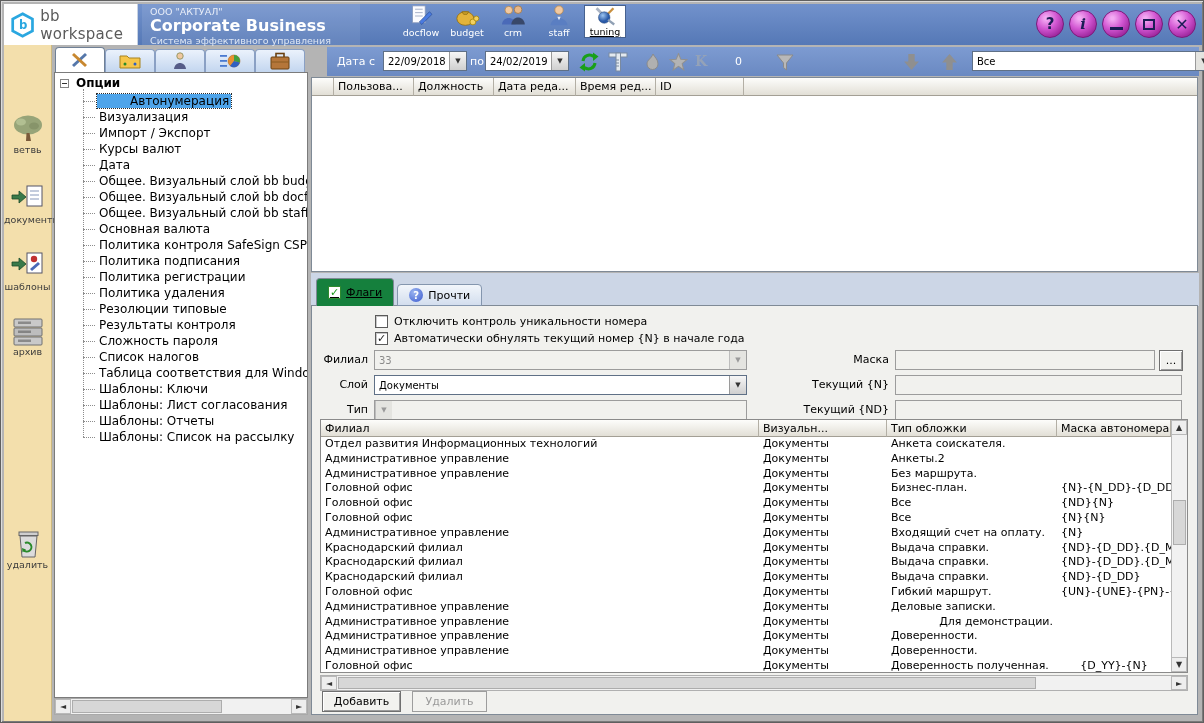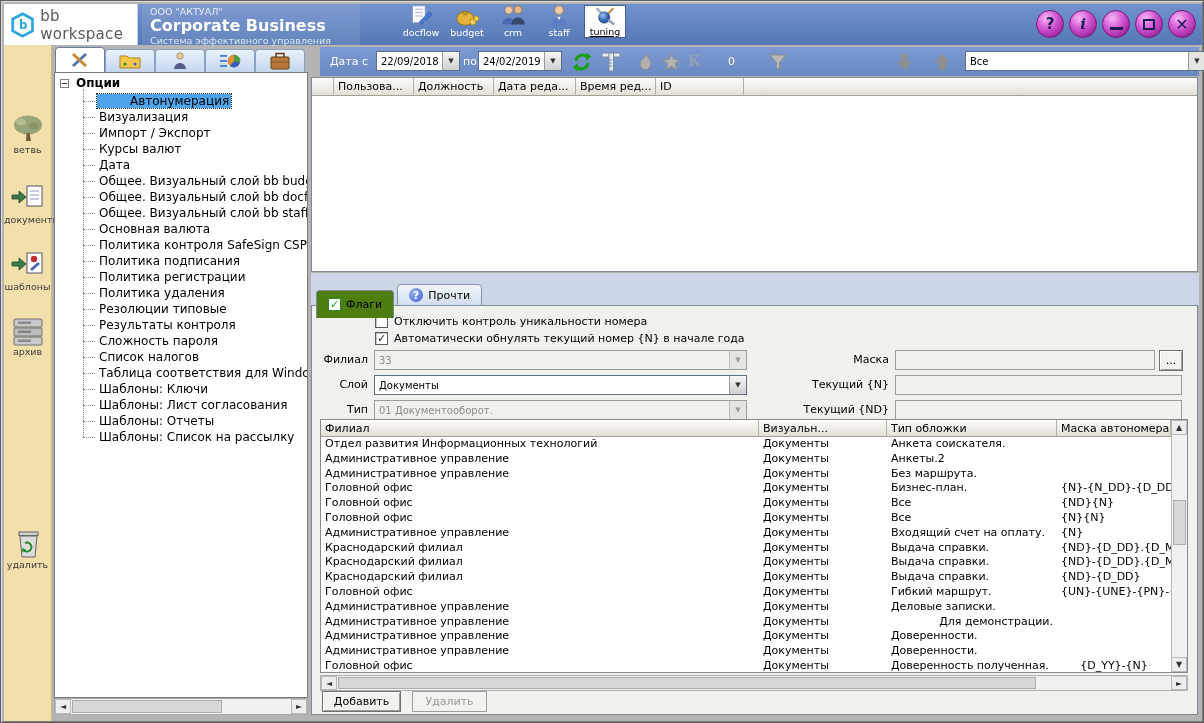--- a/index.html
+++ b/index.html
@@ -52,42 +52,42 @@
   .lp-hscroll { position:absolute; left:0; right:0; bottom:0; height:17px; background:#f1f1f1; border:1px solid #a9a9a9; }
 
   
   .sb-btn { position:absolute; width:16px; height:15px; background:#eee; border:1px solid #b9b9b9; color:#333; display:flex; align-items:center; justify-content:center; font-size:9px; cursor:pointer; }
   .sb-thumb { position:absolute; background:#d7d7d7; border:1px solid #adadad; cursor:pointer; }
   .arr-l::after{content:"◄"; font-size:8px;} .arr-r::after{content:"►"; font-size:8px;}
   .arr-u::after{content:"▲"; font-size:8px;} .arr-d::after{content:"▼"; font-size:8px;}
 
   
   .right { position:absolute; left:310px; top:46px; width:888px; height:668px; }
-  .toolbar { position:absolute; top:0; left:9px; right:0; height:29px; background:linear-gradient(#7d9bd1,#6a89c2); }
+  .toolbar { position:absolute; top:0; left:16px; right:0; height:29px; background:linear-gradient(#7d9bd1,#6a89c2); }
   .tlabel { position:absolute; top:8px; color:#fff; font-size:11px; }
   .combo { position:absolute; height:20px; background:#fff; border:1px solid #5f7086; display:flex; align-items:center; cursor:pointer; }
   .combo .val { flex:1; padding:0 4px; font-size:10px; color:#000; white-space:nowrap; overflow:hidden; }
   .combo .dd { width:17px; align-self:stretch; background:linear-gradient(#f6f6f6,#cfcfcf); border-left:1px solid #9a9a9a; display:flex; align-items:center; justify-content:center; }
   .combo .dd::after { content:"▼"; font-size:7px; color:#333; }
   .combo.dis { background:#f1f1ee; border-color:#9c9c9c; }
   .combo.dis .val { color:#8a8a8a; }
   .combo.dis .dd { background:#e4e4e0; border-left-color:#bdbdbd; }
   .combo.dis .dd::after { color:#9a9a9a; }
   .tbtn { position:absolute; top:5px; width:24px; height:20px; display:flex; align-items:center; justify-content:center; cursor:pointer; }
   .tcount { position:absolute; top:8px; color:#fff; font-size:11px; }
 
   .top-table { position:absolute; top:30px; left:0; width:887px; height:195px; background:#fff; border:1px solid #7f8a96; }
   .tt-header { display:flex; height:18px; }
   .hcell { height:18px; line-height:16px; padding:1px 4px; font-size:11px; background:linear-gradient(#fdfdfb,#e2dfd6); border-right:1px solid #b3afa5; border-bottom:1px solid #a39f95; white-space:nowrap; overflow:hidden; }
   .hcell.filler { flex:1; border-right:none; }
 
   .band { position:absolute; top:226px; left:0; right:0; height:33px; background:#ccd6e6; }
   .tabs-row { position:absolute; top:231px; left:5px; height:28px; display:flex; gap:3px; z-index:2; }
   .tab { height:22px; margin-top:6px; padding:0 11px; display:flex; align-items:center; gap:5px; font-size:11px; background:linear-gradient(#f2f6fb,#d3deee); border:1px solid #8496ae; border-radius:4px 4px 0 0; cursor:pointer; }
-  .tab.sel { height:28px; margin-top:12px; background:#4d7c0f; border-color:#7f8a96; border-bottom:none; font-weight:normal; }
+  .tab.sel { height:28px; margin-top:0; background:#15803d; border-color:#7f8a96; border-bottom:none; font-weight:normal;text-decoration:underline; }
   .flag-icon { width:13px; height:13px; background:#fff; border:1px solid #2f8a2f; display:flex; align-items:center; justify-content:center; }
   .flag-icon::after { content:"✓"; color:#1c9a1c; font-size:11px; font-weight:bold; }
   .q-icon { width:14px; height:14px; border-radius:50%; background:radial-gradient(circle at 35% 30%, #9ab4f0, #3b5bd0); color:#fff; font-size:10px; font-weight:bold; display:flex; align-items:center; justify-content:center; }
   .q-icon::after { content:"?"; }
 
   .content { position:absolute; top:258px; left:0; right:1px; bottom:0; background:#f1f1ee; border:1px solid #7f8a96; }
   .cb-row { position:absolute; left:63px; display:flex; align-items:center; gap:6px; }
   .checkbox { width:13px; height:13px; background:#fff; border:1px solid #5a5a5a; box-shadow: inset 1px 1px 0 #c8c8c8; display:flex; align-items:center; justify-content:center; cursor:pointer; }
   .checkbox.checked::after { content:"✓"; font-size:11px; font-weight:bold; color:#222; }
   .cb-label { font-size:11px; color:#000; }
@@ -434,21 +434,20 @@
       <span class="flabel" style="top:72px;left:0;width:56px">Слой</span>
       <div class="combo" style="left:62px;top:69px;width:373px">
         <span class="val">Документы</span>
           <span class="dd"></span>
       </div>
       <span class="flabel" style="top:72px;left:480px;width:97px">Текущий {N}</span>
       <div class="input" style="left:583px;top:69px;width:287px"><span></span></div>
 
       <span class="flabel" style="top:97px;left:0;width:56px">Тип</span>
       <div class="combo dis" style="left:62px;top:94px;width:373px">
-        <span class="val">01 Документооборот.</span>
           <span class="dd"></span>
       </div>
       <span class="flabel" style="top:97px;left:480px;width:97px">Текущий {ND}</span>
       <div class="input" style="left:583px;top:94px;width:287px"><span></span></div>
 
       <div class="btable">
         <div class="bt-header">
             <div class="hcell" style="width: 438px;">Филиал</div>
             <div class="hcell" style="width: 128px;">Визуальн...</div>
             <div class="hcell" style="width: 170px;">Тип обложки</div>

